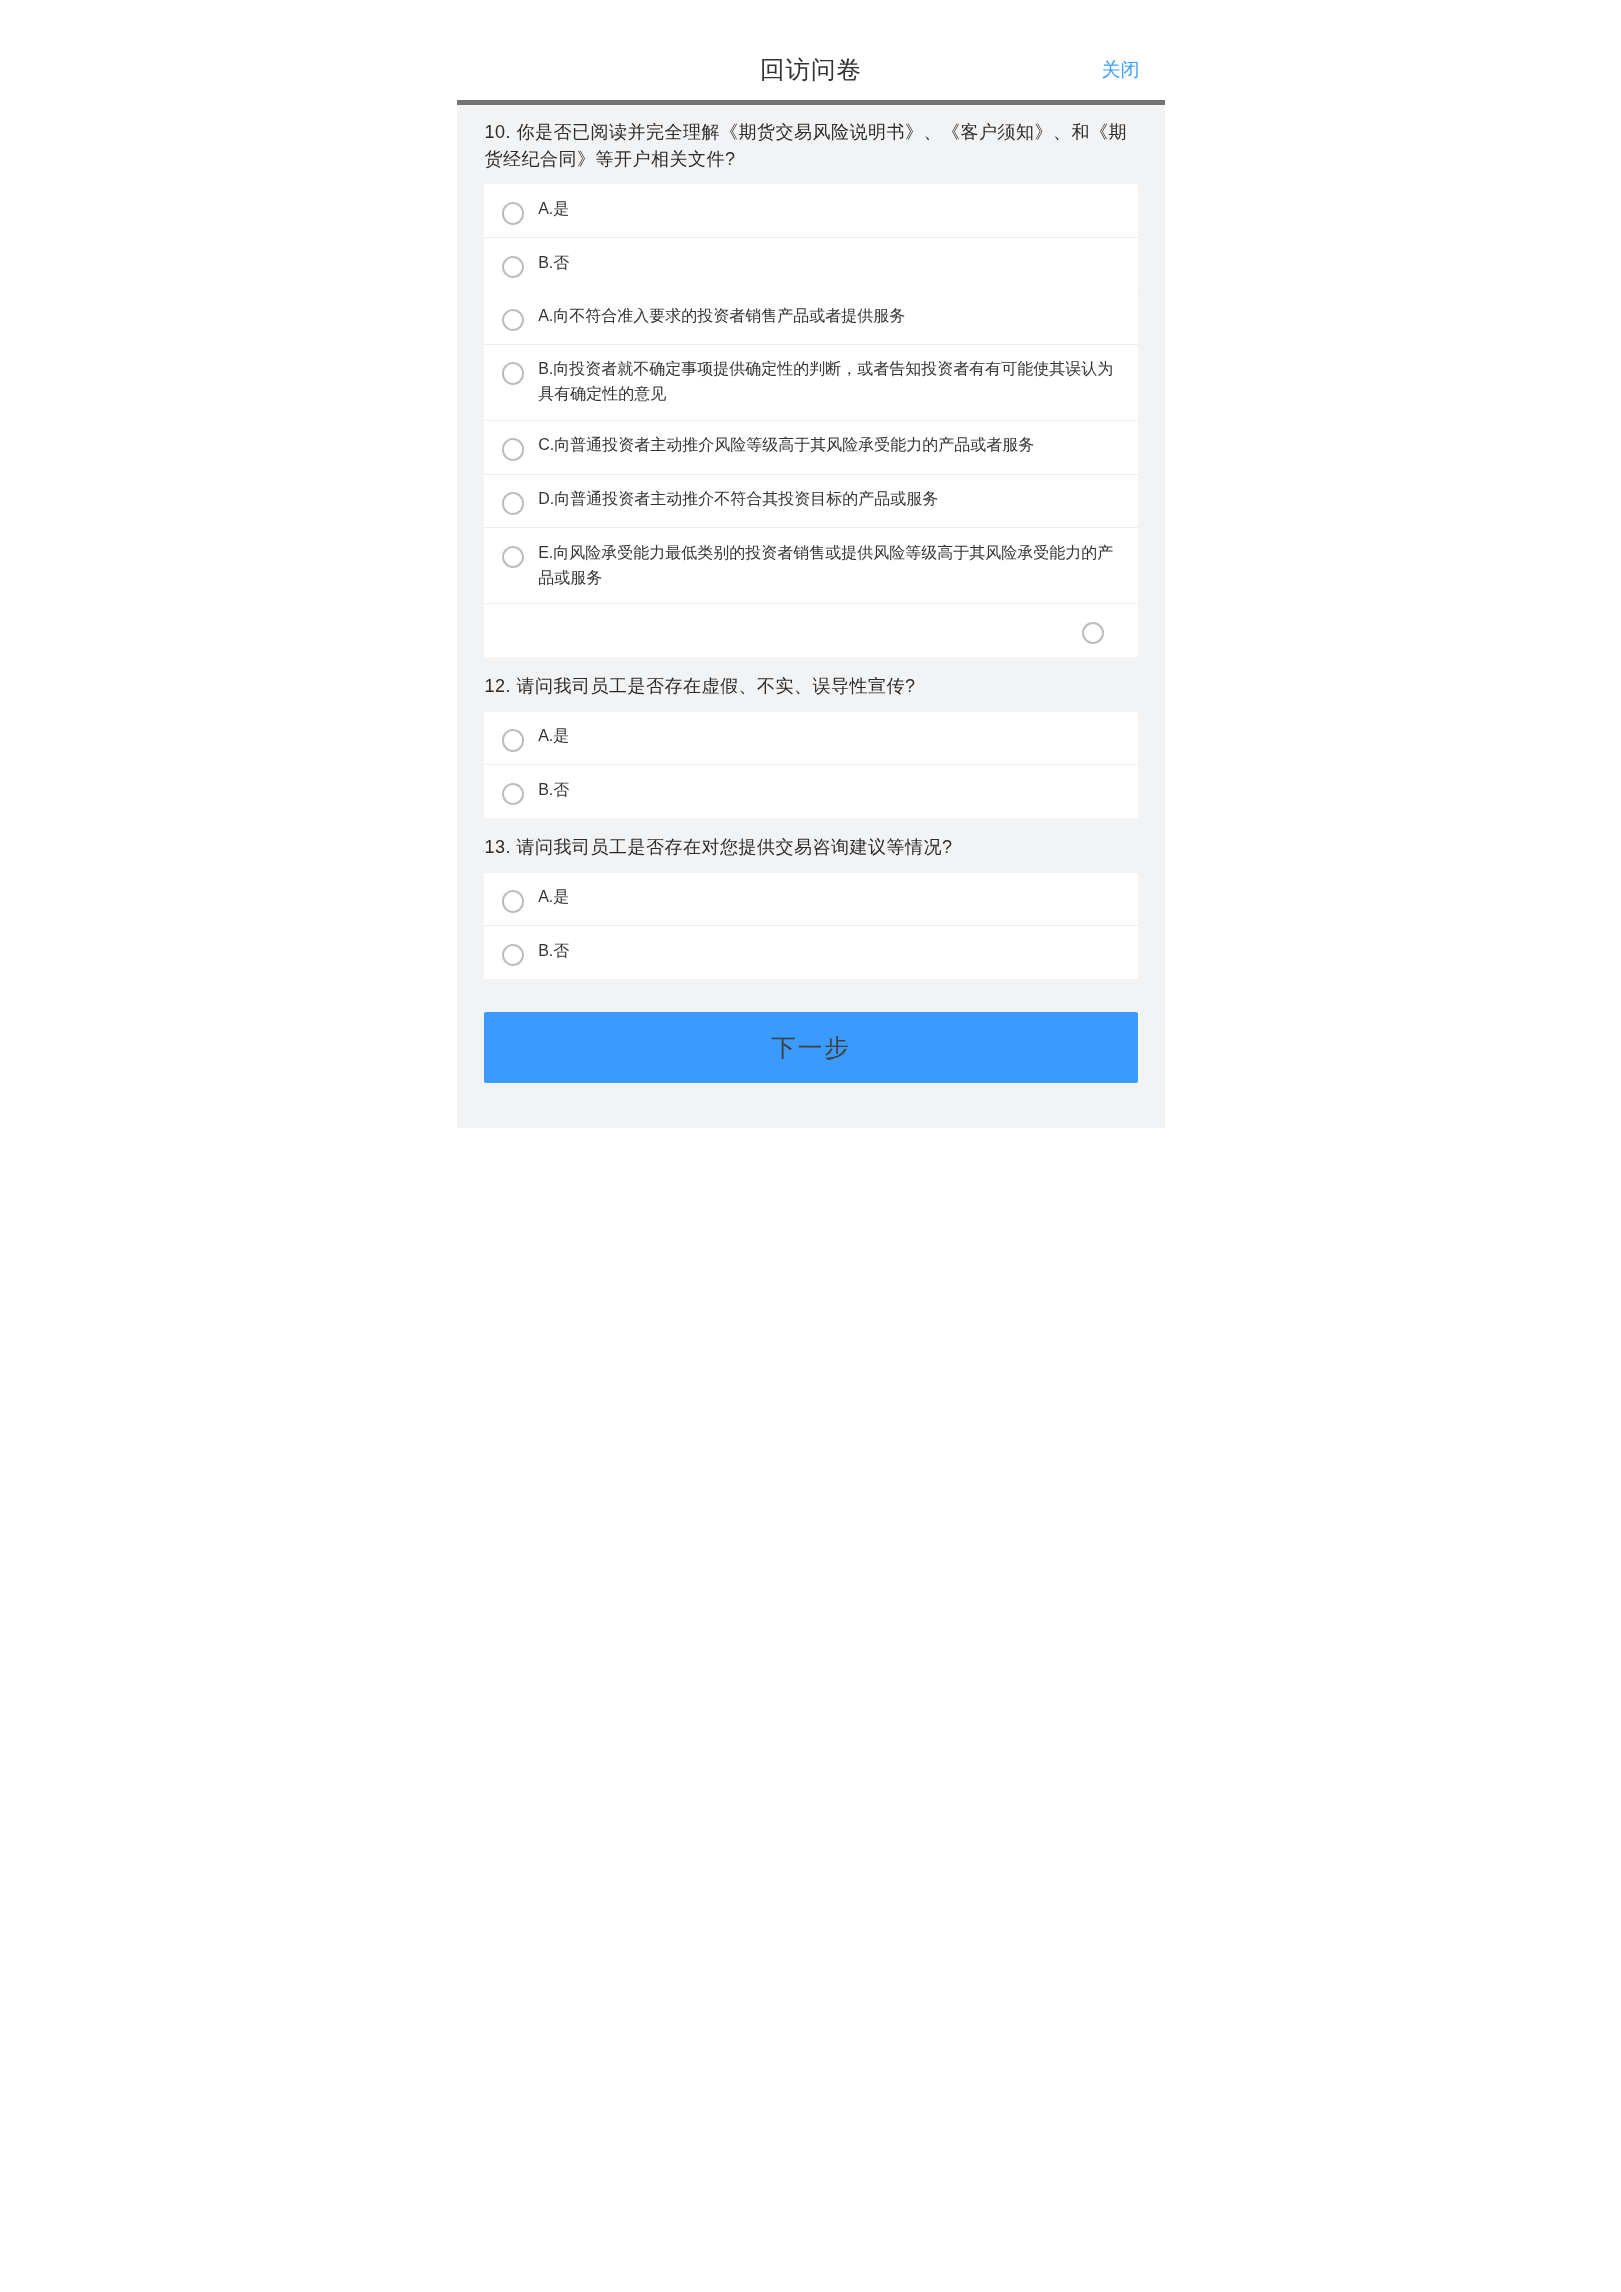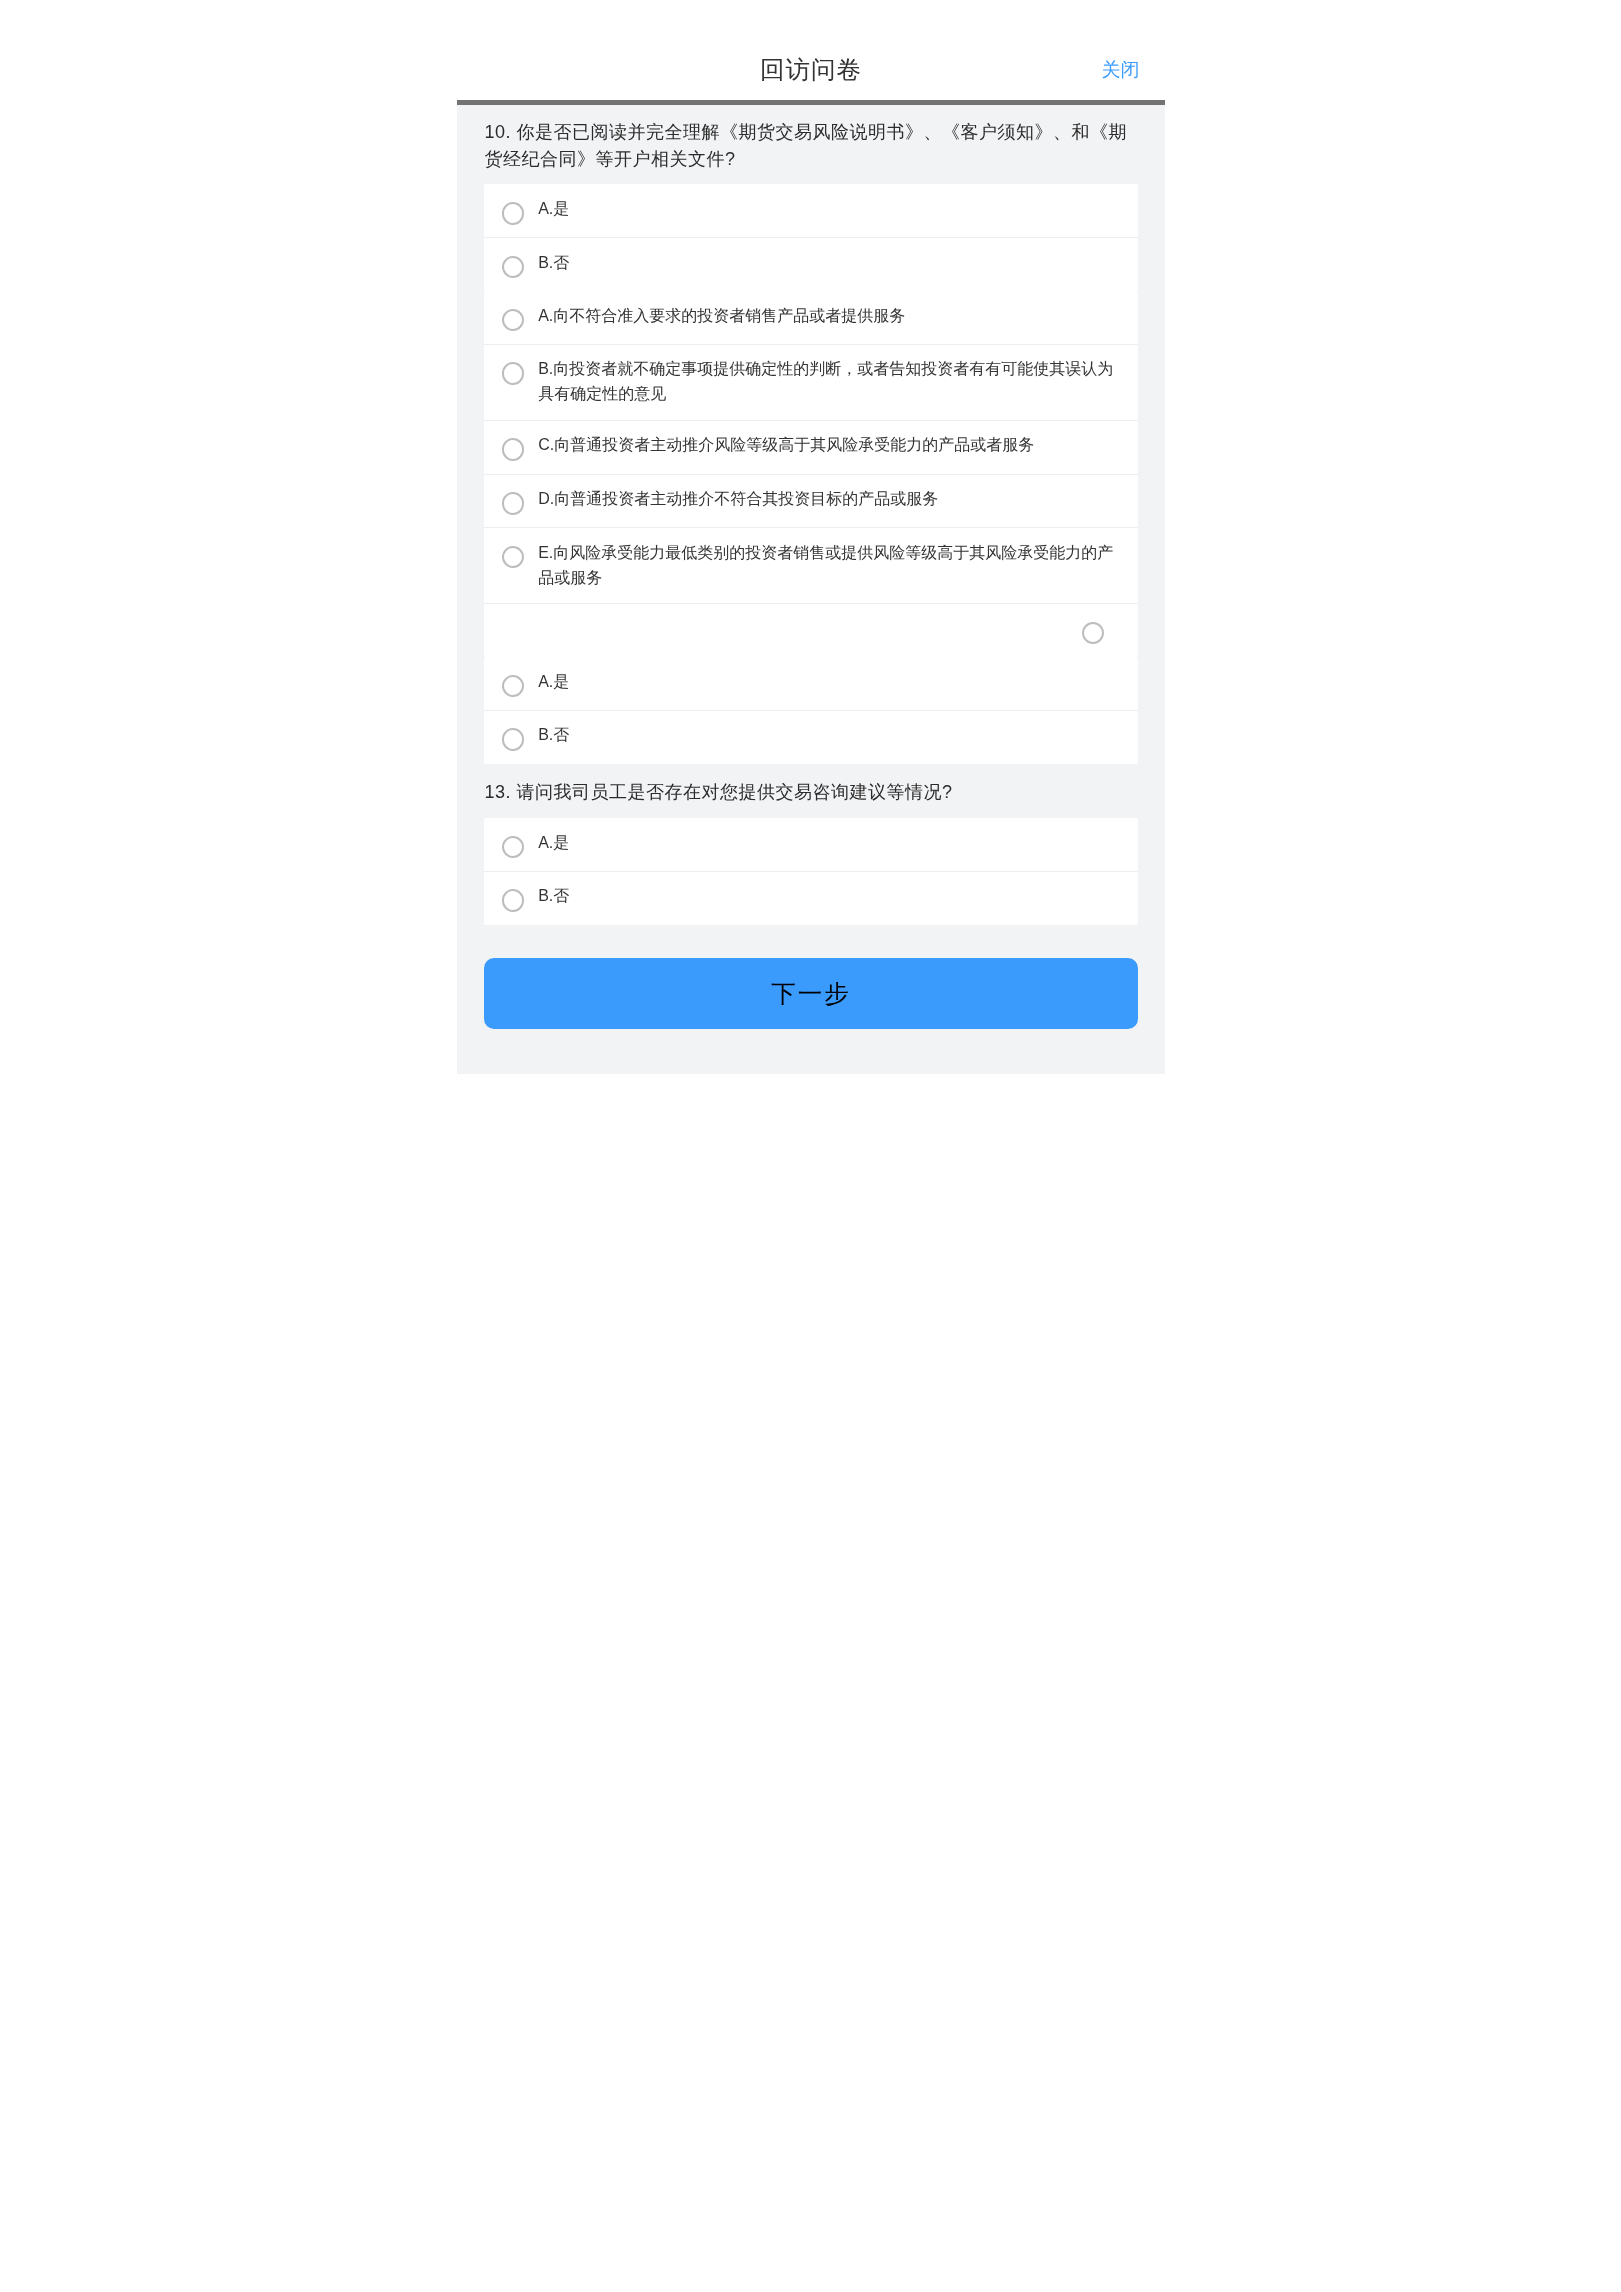--- a/index.html
+++ b/index.html
@@ -91,24 +91,24 @@
     flex: 1;
   }
   .btn-wrap {
     padding: 33px 27.4px 25.5px 27.4px;
     background: #f2f3f5;
   }
   .next-btn {
     width: 100%;
     height: 71px;
     background: #3a9bfd;
-    color: #000000;
+    color: #404040;
     font-size: 24.5px;
     border: none;
-    border-radius: 10px;
+    border-radius: 2px;
     letter-spacing: 2px;
     font-family: Liberation Sans, sans-serif;
     cursor: pointer;
   }
   .first-q {
     padding-top: 13.7px;
   }
 </style>
 </head>
 <body>
@@ -155,20 +155,21 @@
         </div>
         <div class="option">
           <span class="radio"></span>
           <span class="option-label">E.向风险承受能力最低类别的投资者销售或提供风险等级高于其风险承受能力的产品或服务</span>
         </div>
         <div class="option">
           <span class="radio"></span>
         </div>
       </div>
 
+      <div class="question">12. 请问我司员工是否存在虚假、不实、误导性宣传?</div>
       <div class="options">
         <div class="option">
           <span class="radio"></span>
           <span class="option-label">A.是</span>
         </div>
         <div class="option">
           <span class="radio"></span>
           <span class="option-label">B.否</span>
         </div>
       </div>

